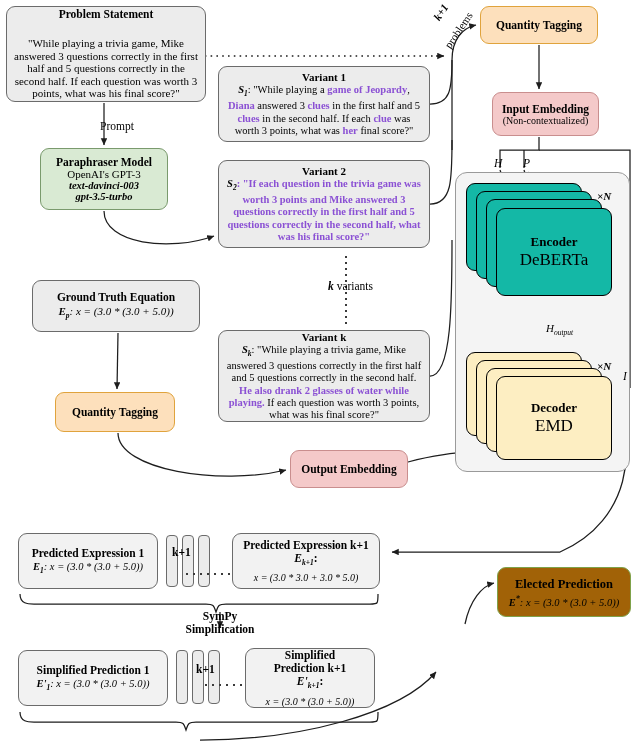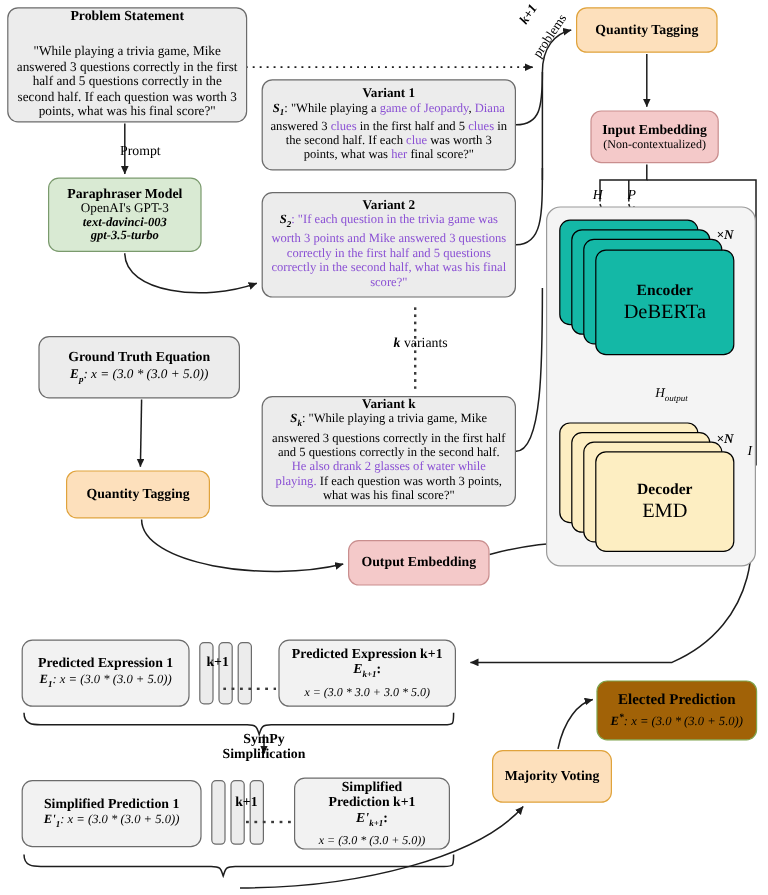--- a/index.html
+++ b/index.html
@@ -46,21 +46,21 @@
   
   #qt-left { left:55px; top:392px; width:120px; height:40px; }
   #qt-left .ttl { font-size:11.5px; }
 
   
   #variant1 { left:218px; top:66px; width:212px; height:76px; padding:3px 6px; }
   #variant2 { left:218px; top:160px; width:212px; height:88px; padding:3px 6px; }
   #variantk { left:218px; top:330px; width:212px; height:92px; padding:3px 6px; }
   .variant .ttl { font-size:11px; margin-bottom:1px; }
   .variant .body { font-size:10.5px; line-height:12.2px; }
-  .purple { color:#8b51d4; }
+  .purple { color:#8b51d4;font-weight:bold; }
 
   #kvariants { position:absolute; left:328px; top:280px; font-size:11.5px; }
   #kvariants i { font-weight:bold; }
 
   
   .dotcol { position:absolute; left:345px; width:2px;
             background-image:linear-gradient(to bottom,#3a3a3a 0 2px, transparent 2px 6px);
             background-size:2px 6px; }
 
   
@@ -372,23 +372,20 @@
 
   <div class="box plain" id="simpk">
     <div class="ttl">Simplified</div>
     <div class="ttl">Prediction k+1</div>
     <div class="ttl">
       <span class="bi">E'</span><sub class="bi">k+1</sub><span>:</span>
     </div>
     <div class="eq it">x = (3.0 * (3.0 + 5.0))</div>
   </div>
 
-  <div class="box orange" id="majority">
-    <div class="ttl">Majority Voting</div>
-  </div>
 
   <div class="box lgreen" id="elected">
     <div class="ttl">Elected Prediction</div>
     <div class="eq">
       <span class="bi">E</span><sup class="bi">*</sup><span class="it">: x = (3.0 * (3.0 + 5.0))</span>
     </div>
   </div>
 
 </div>
 

